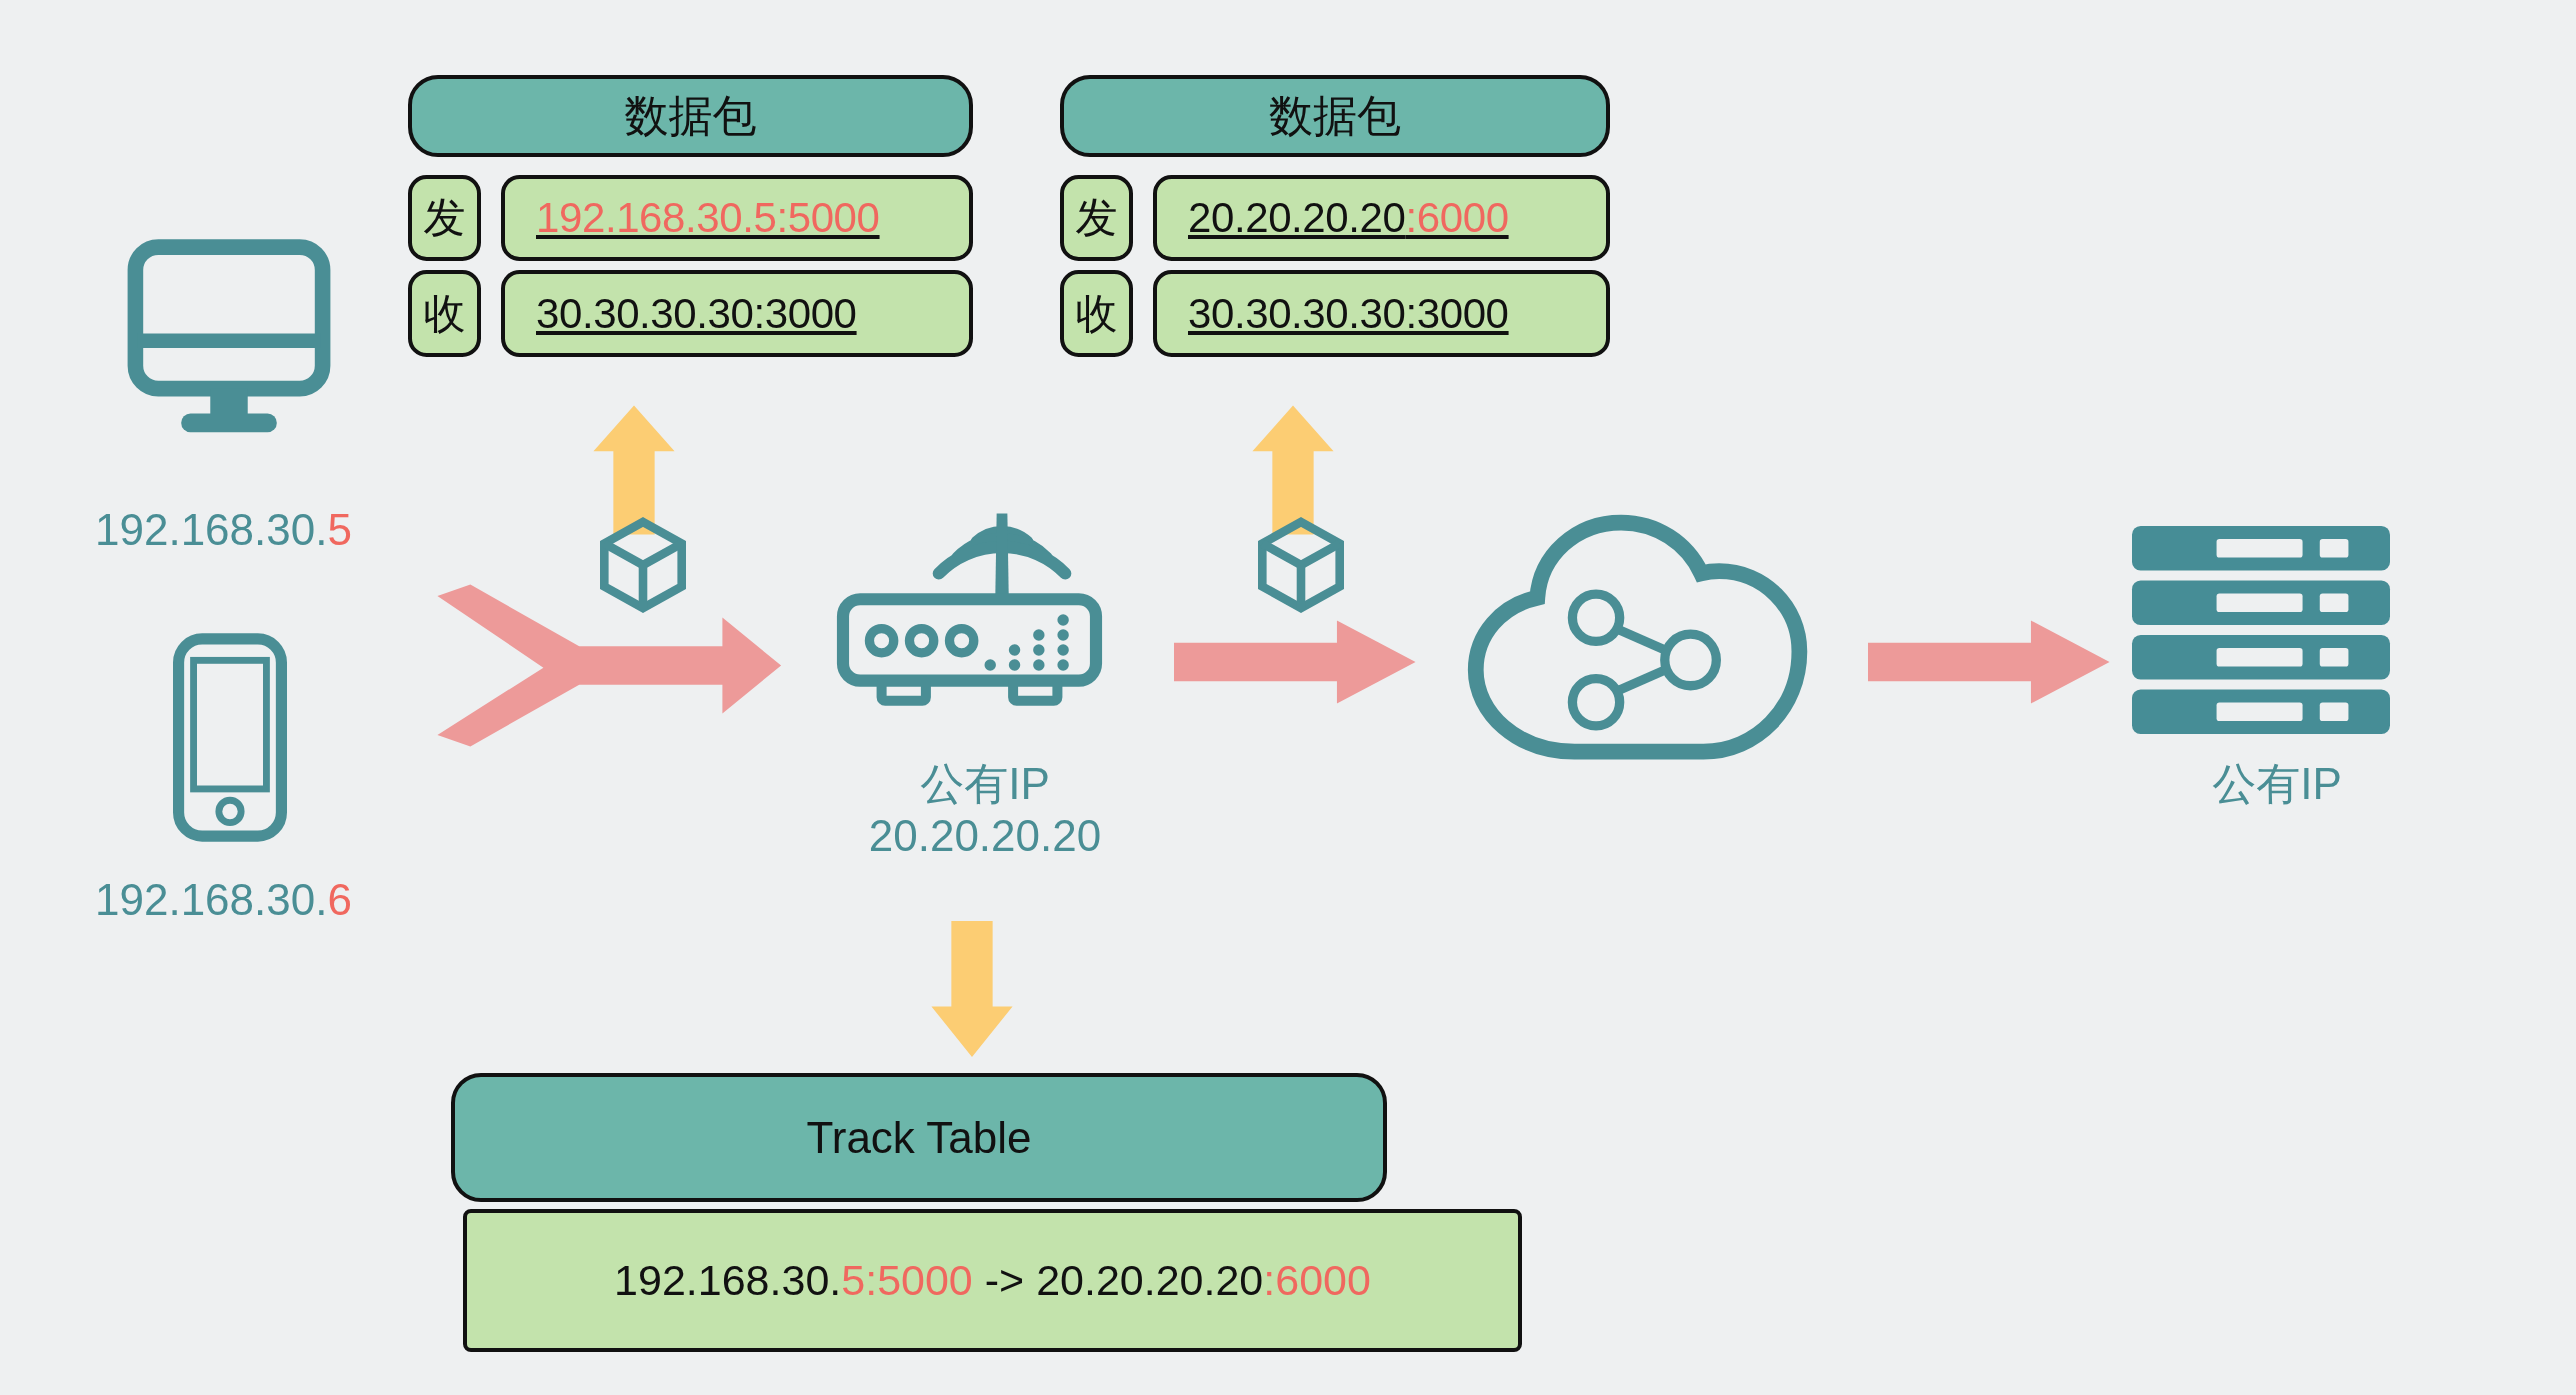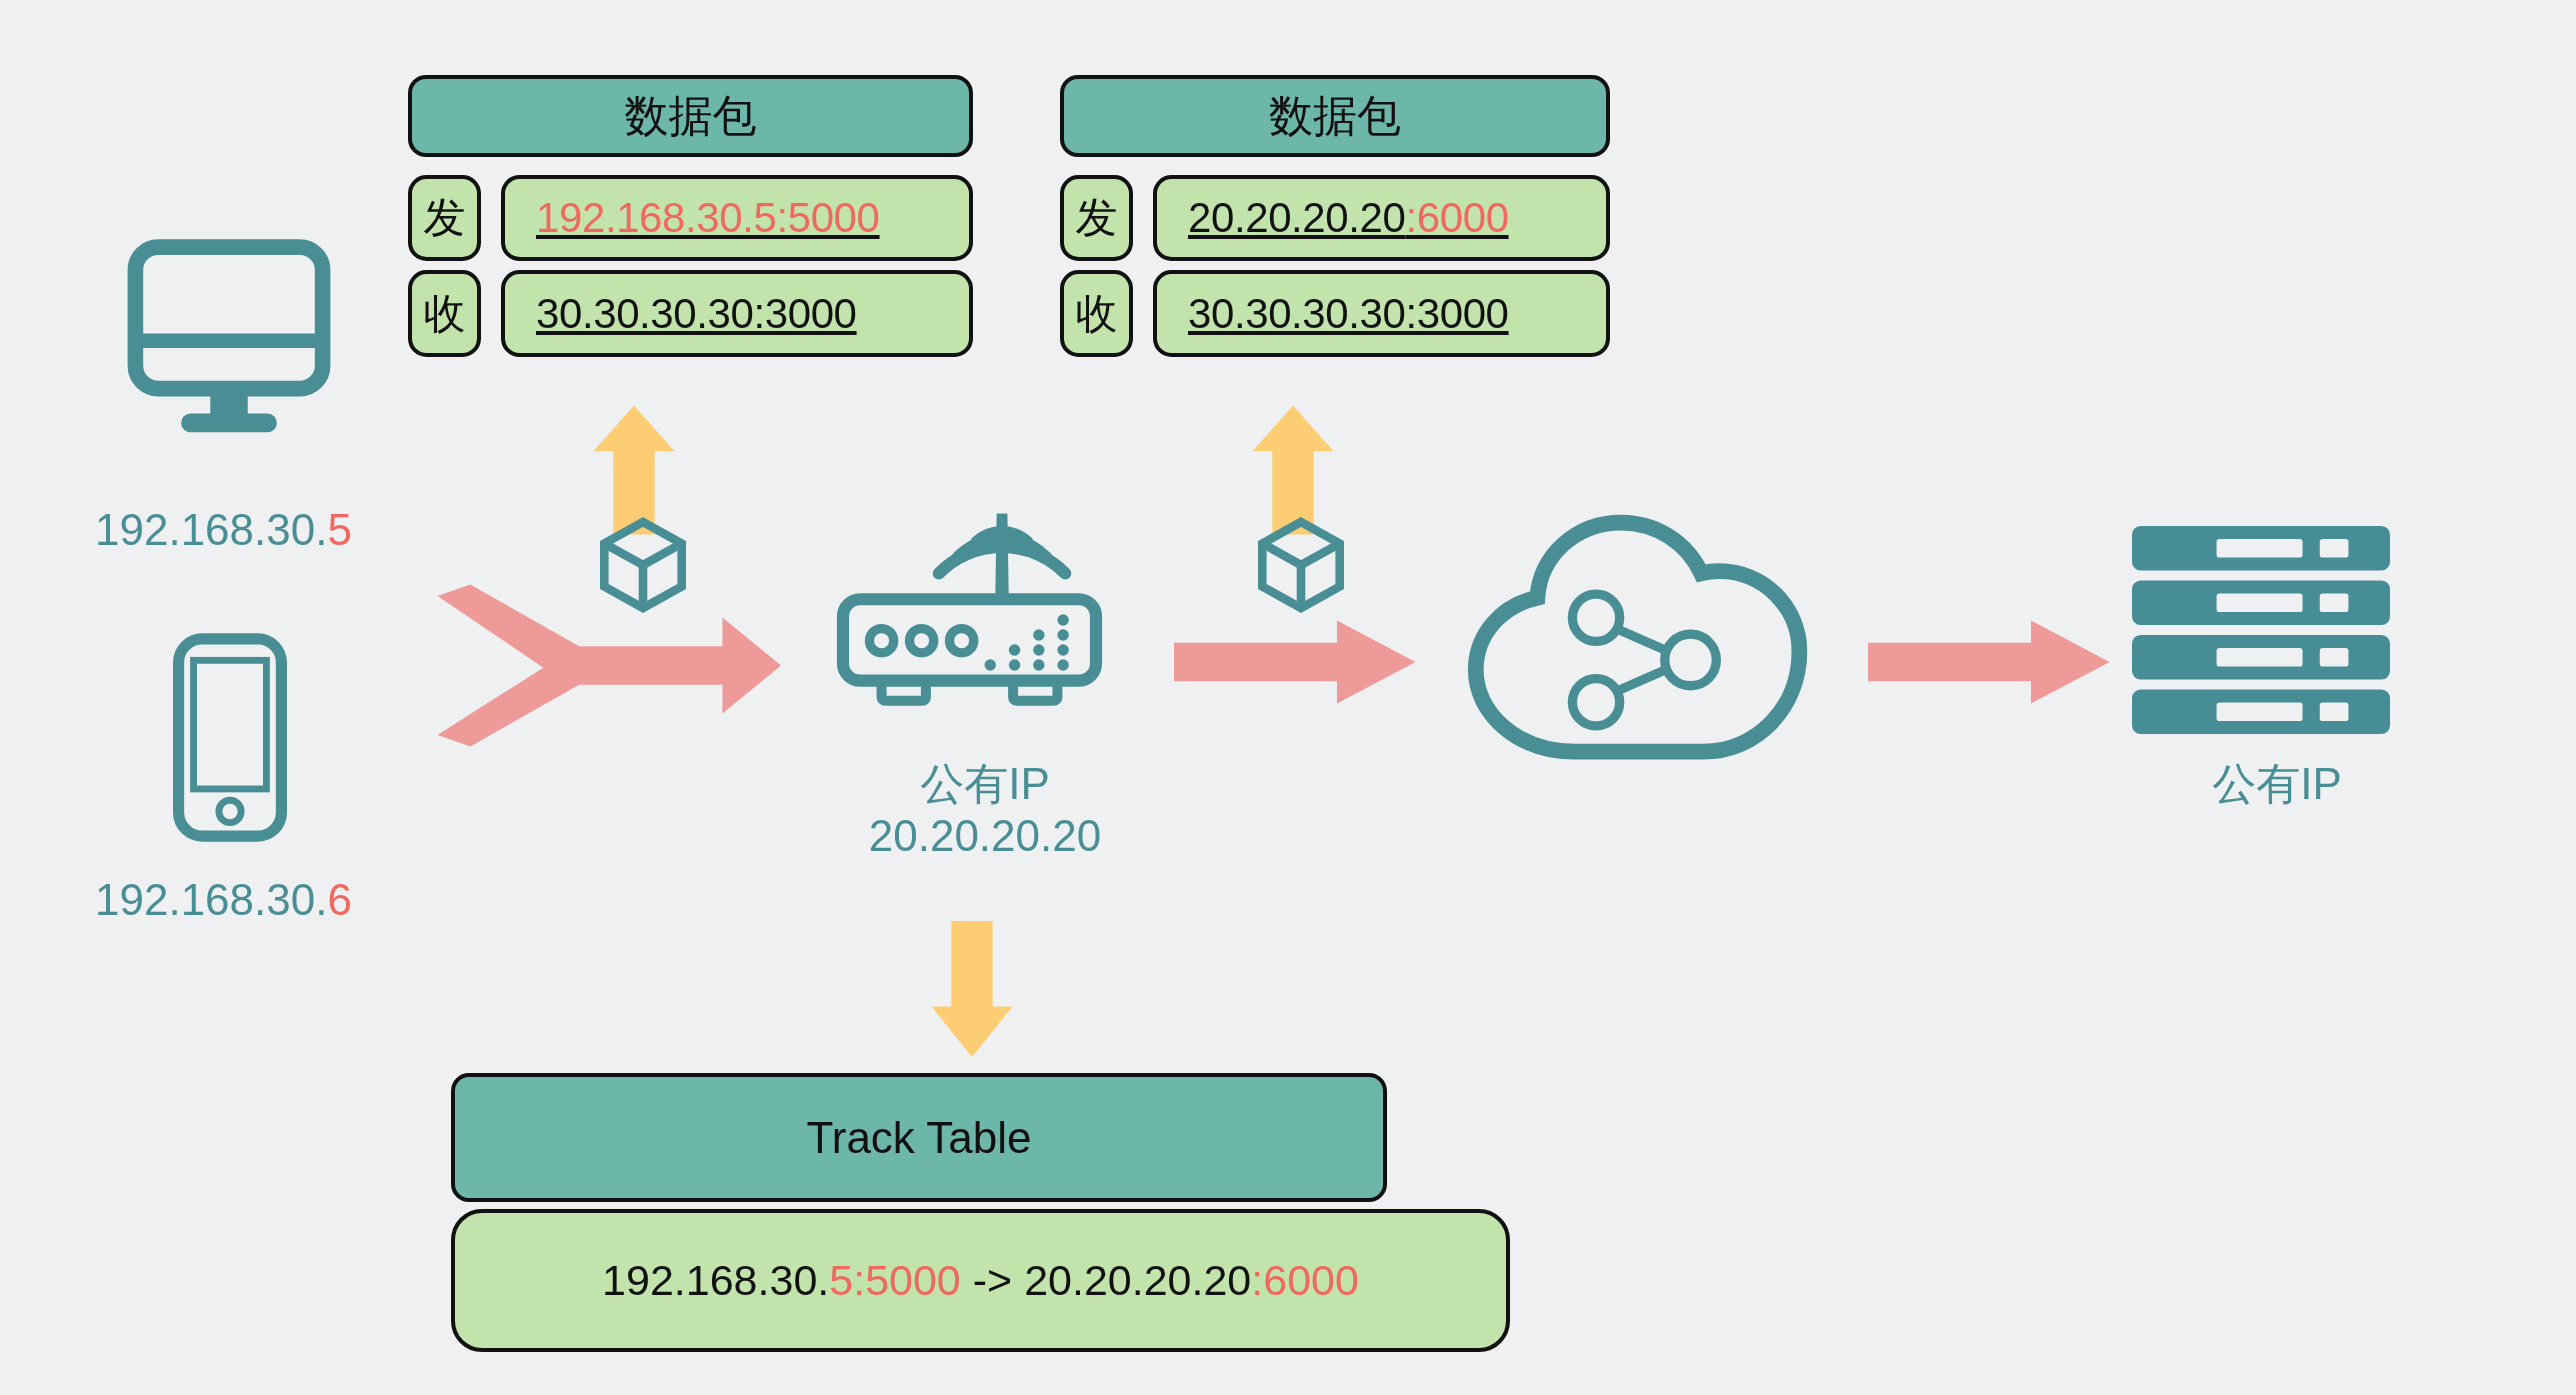--- a/index.html
+++ b/index.html
@@ -17,21 +17,21 @@
     background: #eef0f1;
     overflow: hidden;
   }
   .abs { position: absolute; }
 
   
   .card-header {
     position: absolute;
     background: #6cb6aa;
     border: 4.3px solid #111111;
-    border-radius: 18px;
+    border-radius: 30px;
     box-sizing: border-box;
     display: flex;
     align-items: center;
     justify-content: center;
     color: #111111;
     font-weight: 400;
     z-index: 3;
   }
   .cell {
     position: absolute;
@@ -60,29 +60,30 @@
     white-space: nowrap;
     margin-left: 16px;
   }
   .dev-label.left { text-align: left; }
 
   
   .track-body {
     position: absolute;
     background: #c3e3ac;
     border: 4.3px solid #111111;
-    border-radius: 31px;
+    border-radius: 8px;
     box-sizing: border-box;
     display: flex;
     flex-direction: column;
     justify-content: center;
     align-items: center;
     gap: 5.7px;
     z-index: 2;
     color: #111111;
+    margin-left: 12px;
   }
   .track-row { white-space: nowrap; }
 
   svg { display: block; overflow: visible; }
 </style>
 </head>
 <body>
 
 <div id="stage">
 

